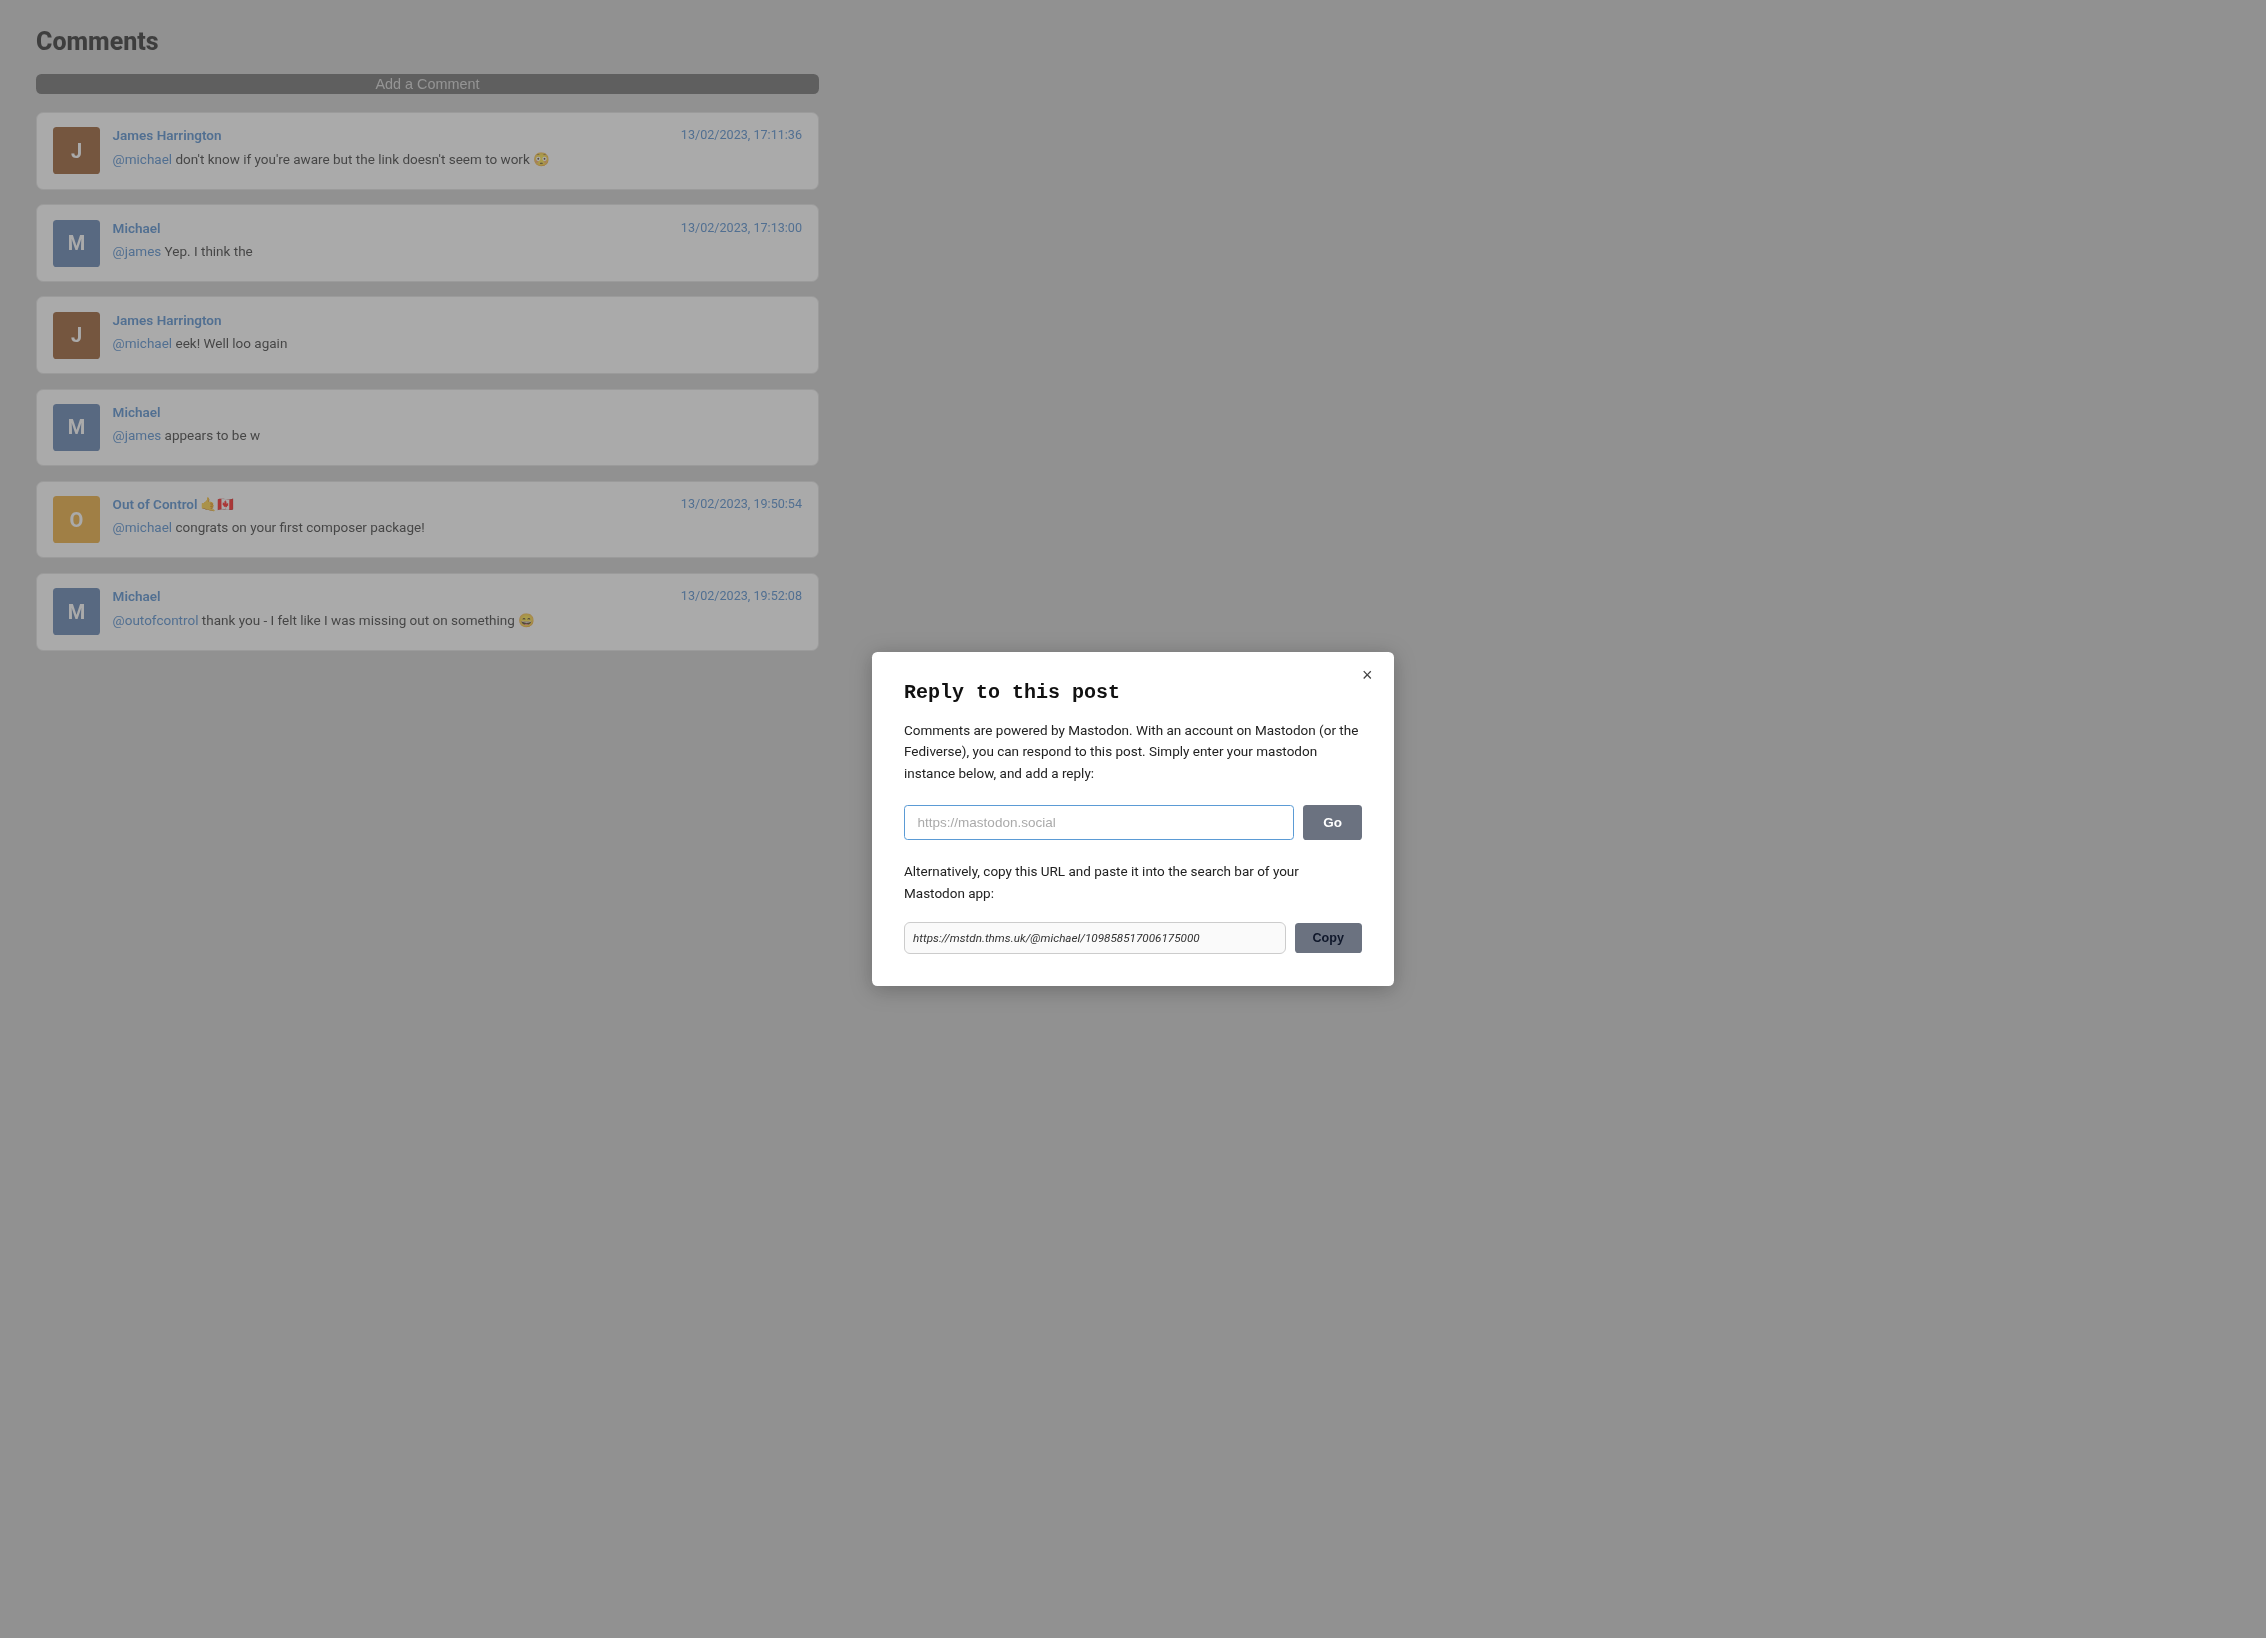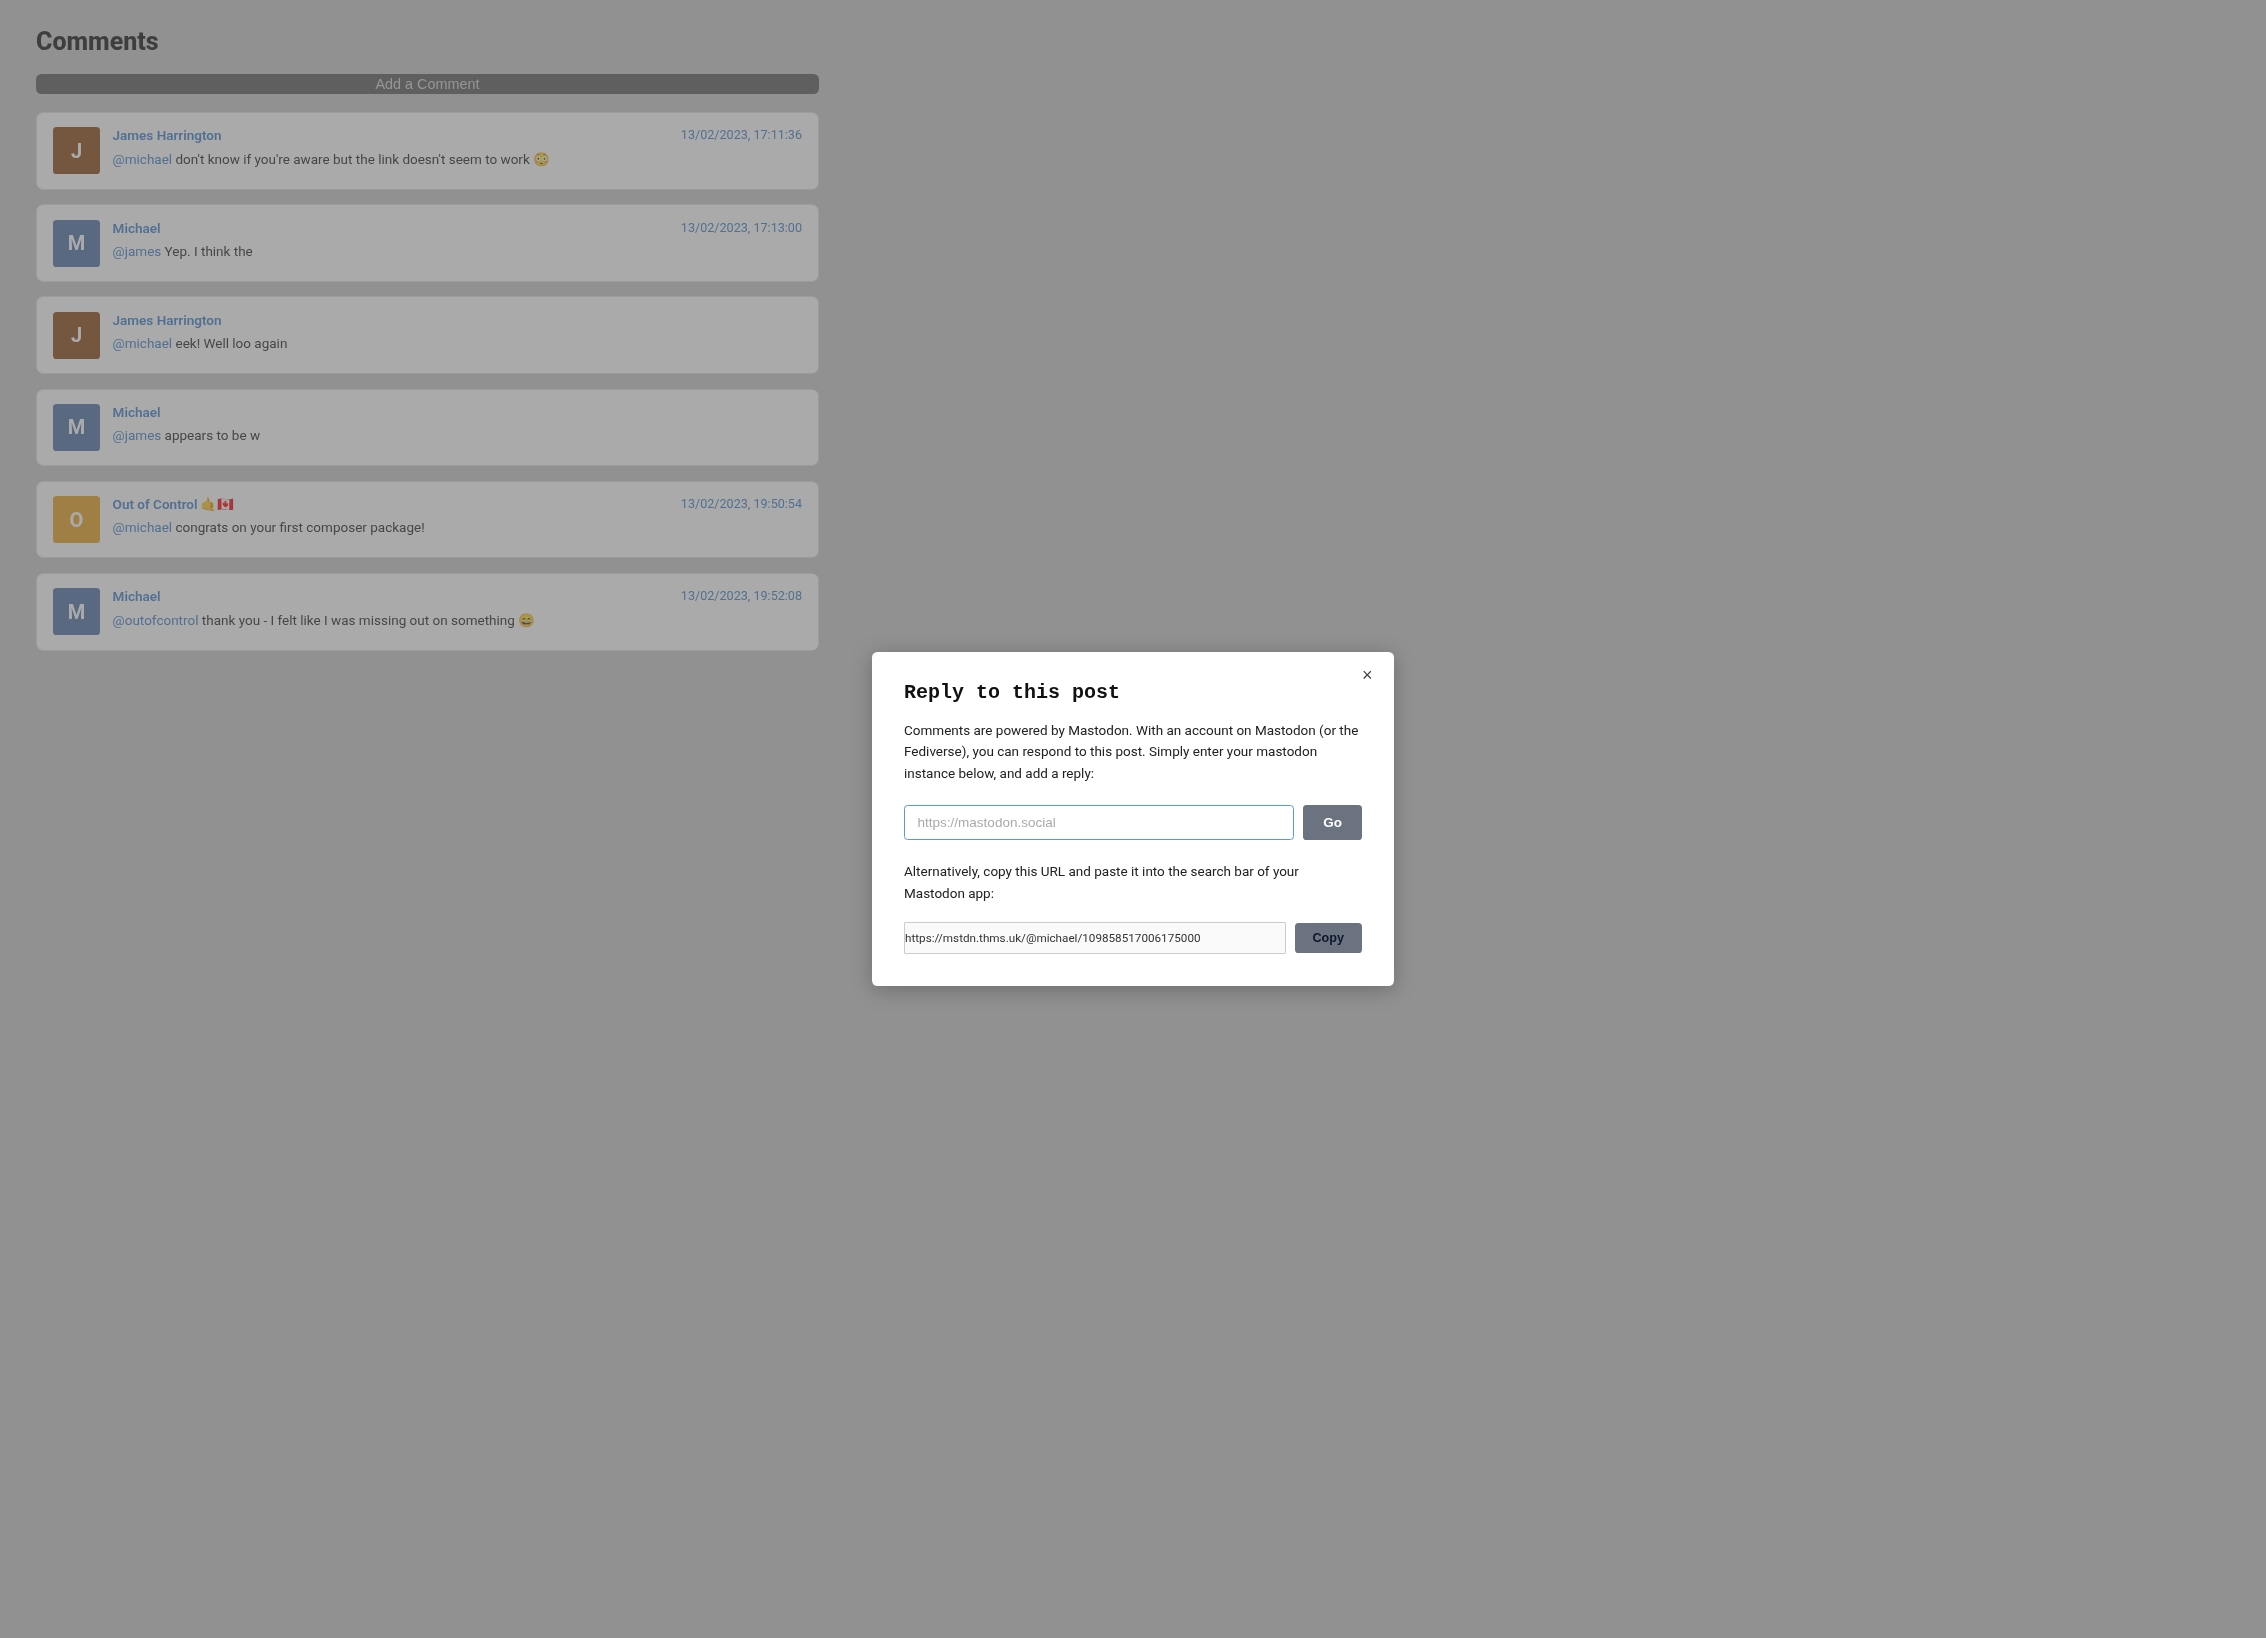--- a/index.html
+++ b/index.html
@@ -106,28 +106,29 @@
 
     .url-row {
       display: flex;
       gap: 9px;
       align-items: center;
     }
 
     .url-display {
       flex: 1;
       border: 0.9px solid #ccc;
-      border-radius: 1px;
-      padding: 8px 0;
+      border-radius: 6px;
+      padding: 8px 8px;
       font-size: 11.7px;
       color: #333;
       background: #fafafa;
       white-space: nowrap;
       overflow: hidden;
       text-overflow: ellipsis;
+      font-style: italic;
     }
 
     .copy-button {
       background: #6b7280;
       color: #0f172a;
       border: none;
       border-radius: 3.6px;
       padding: 8px 18px;
       font-size: 12.6px;
       font-weight: 600;

